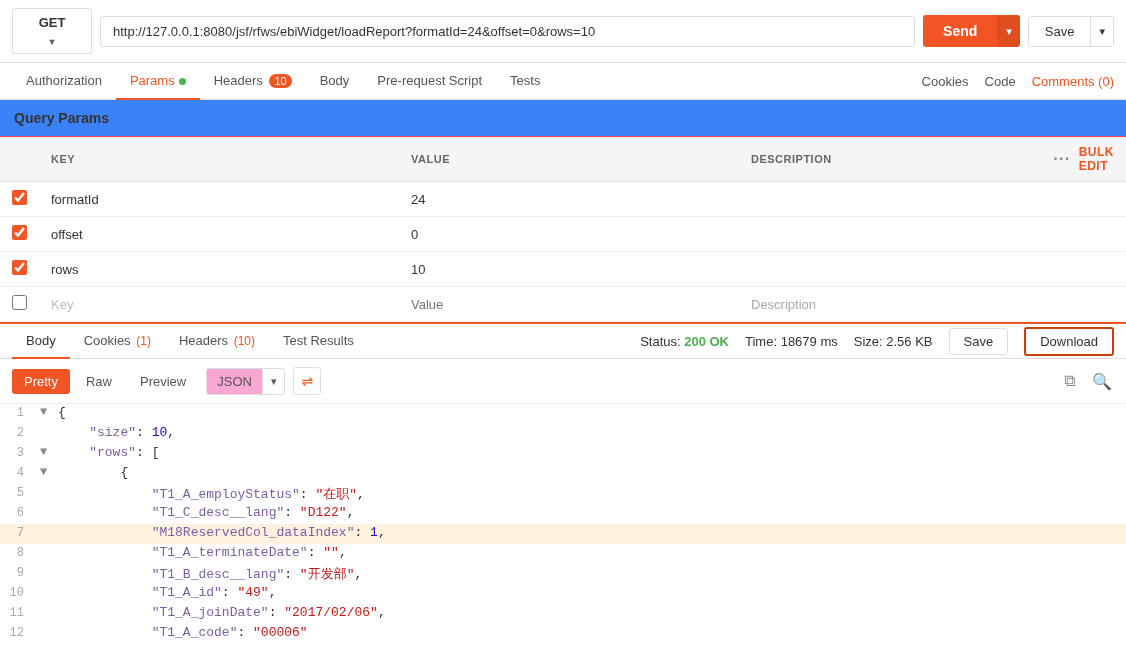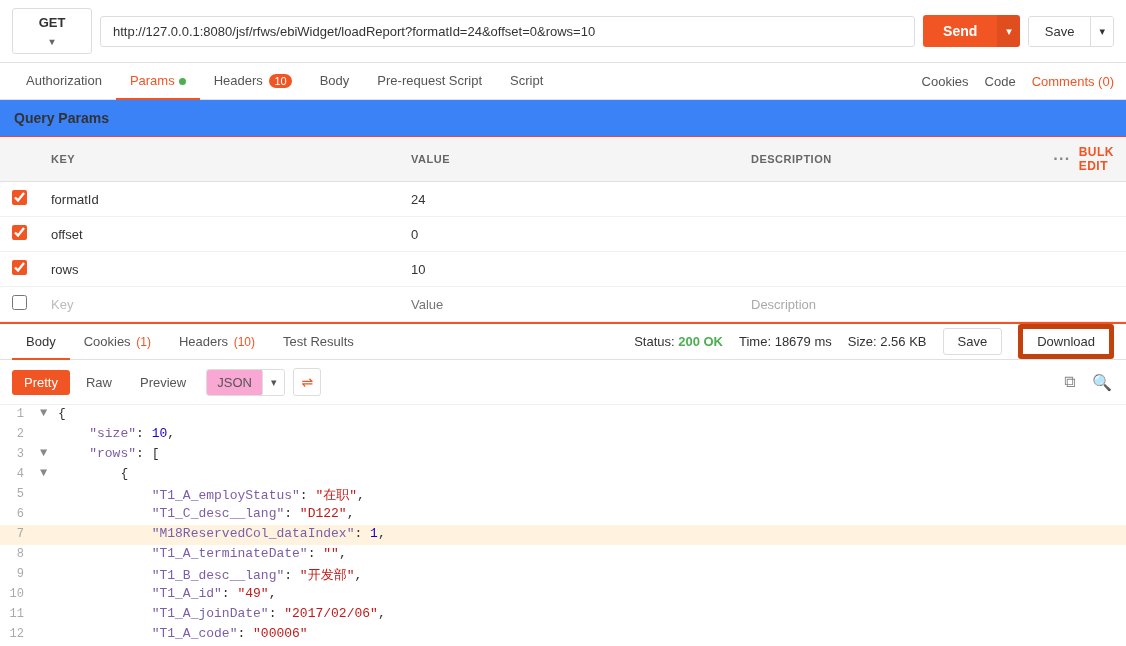--- a/index.html
+++ b/index.html
@@ -246,21 +246,21 @@
     .save-small-btn {
       border: 1px solid #ddd;
       background: #fff;
       color: #333;
       border-radius: 3px;
       padding: 5px 14px;
       font-size: 13px;
       cursor: pointer;
     }
     .download-btn {
-      border: 5px solid #c2410c;
+      border: 2px solid #c2410c;
       background: #fff;
       color: #333;
       border-radius: 3px;
       padding: 5px 14px;
       font-size: 13px;
       cursor: pointer;
     }
 
     
     .response-view-tabs {
@@ -390,21 +390,21 @@
 </div>
 
 <div class="tabs-row">
   <div class="tab">Authorization</div>
   <div class="tab active">
     <span>Params</span><span class="dot"></span>
   </div>
   <div class="tab">Headers <span class="badge">10</span></div>
   <div class="tab">Body</div>
   <div class="tab">Pre-request Script</div>
-  <div class="tab">Script</div>
+  <div class="tab">Tests</div>
   <div class="tab-right">
     <a>Cookies</a>
     <a>Code</a>
     <a class="orange">Comments (0)</a>
   </div>
 </div>
 
 <div class="section-header">Query Params</div>
 <table class="params-table">
   <thead>

